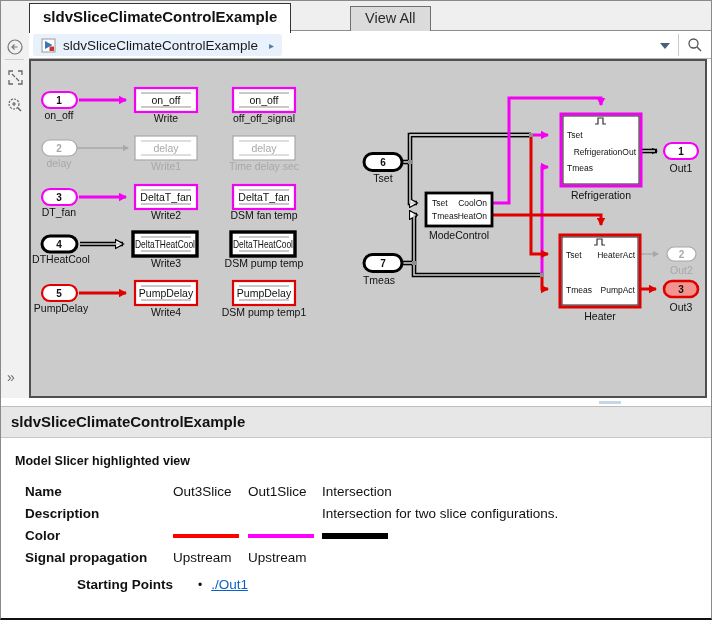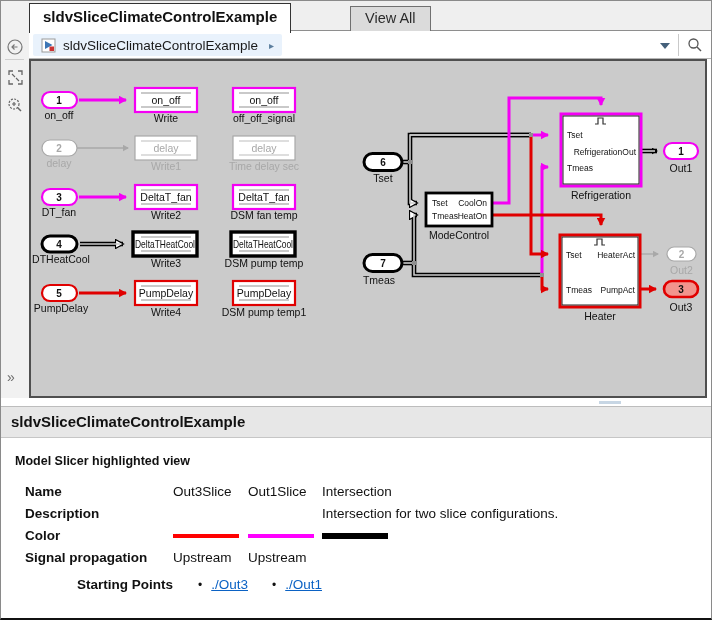--- a/index.html
+++ b/index.html
@@ -339,22 +339,19 @@
           <div class="swatch-black" style="background: rgb(0, 0, 0);"></div>
         </div>
 
       <div class="lbl">Signal propagation</div>
       <div>Upstream</div>
       <div>Upstream</div>
       <div></div>
 
       <div class="lbl sp">Starting Points</div>
       <div class="sp">
-        <span class="bullet">•</span><a href="#" class="slice-link">./Out3</a>
-      </div>
-      <div class="sp">
         <span class="bullet">•</span><a href="#" class="slice-link">./Out1</a>
       </div>
       <div class="sp"></div>
     </div>
   </div>
 
 </div>
 
 </body></html>

